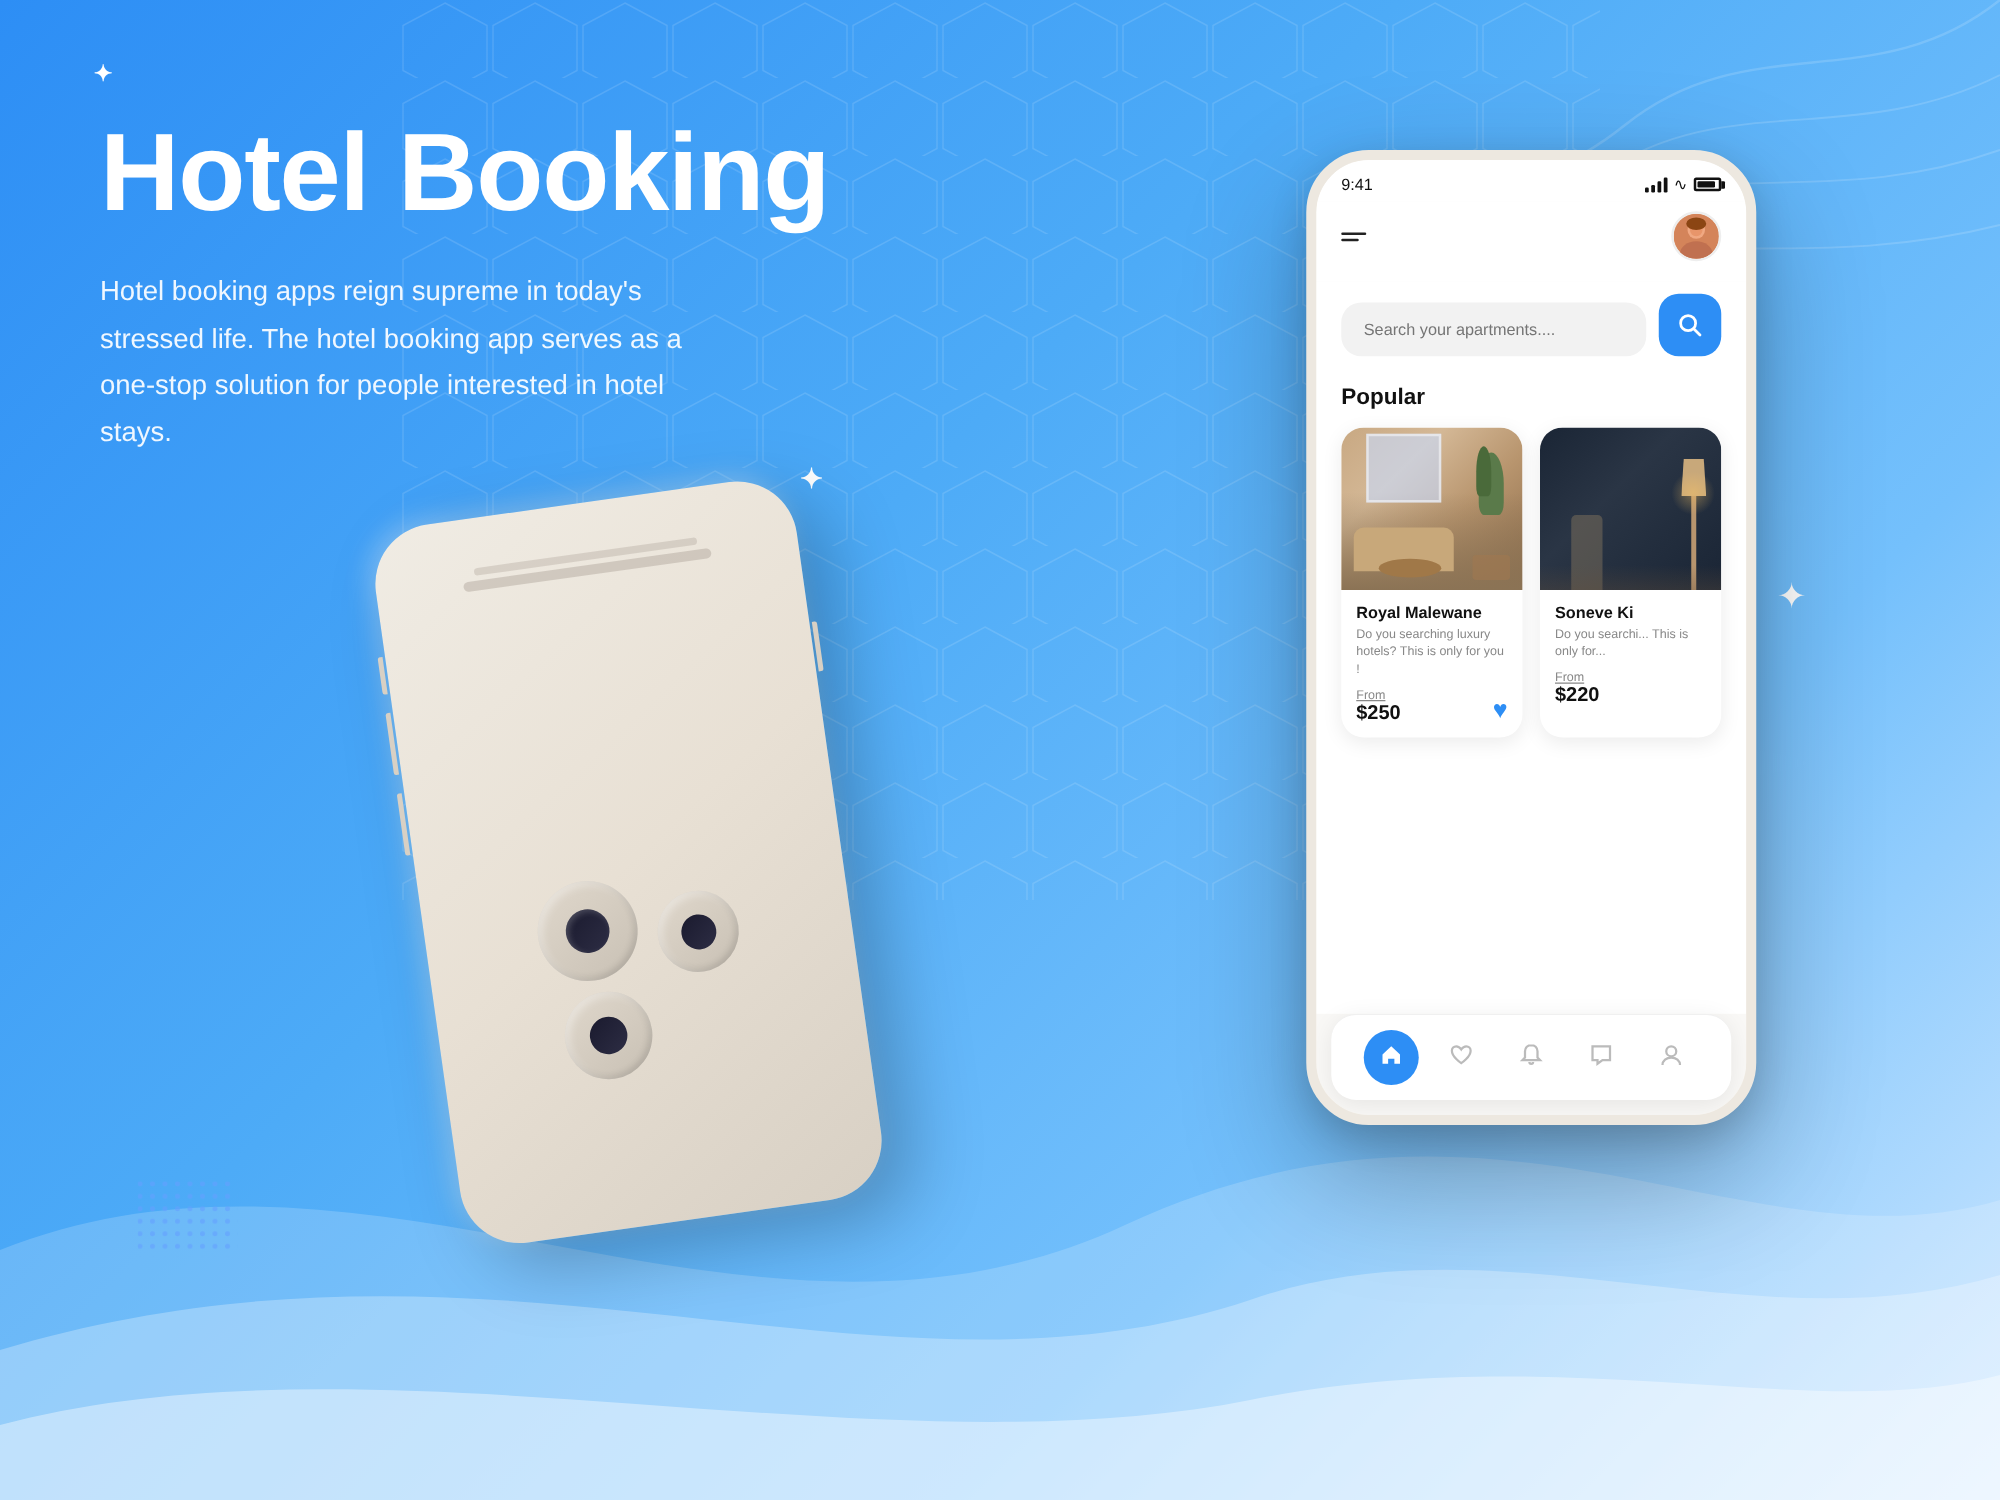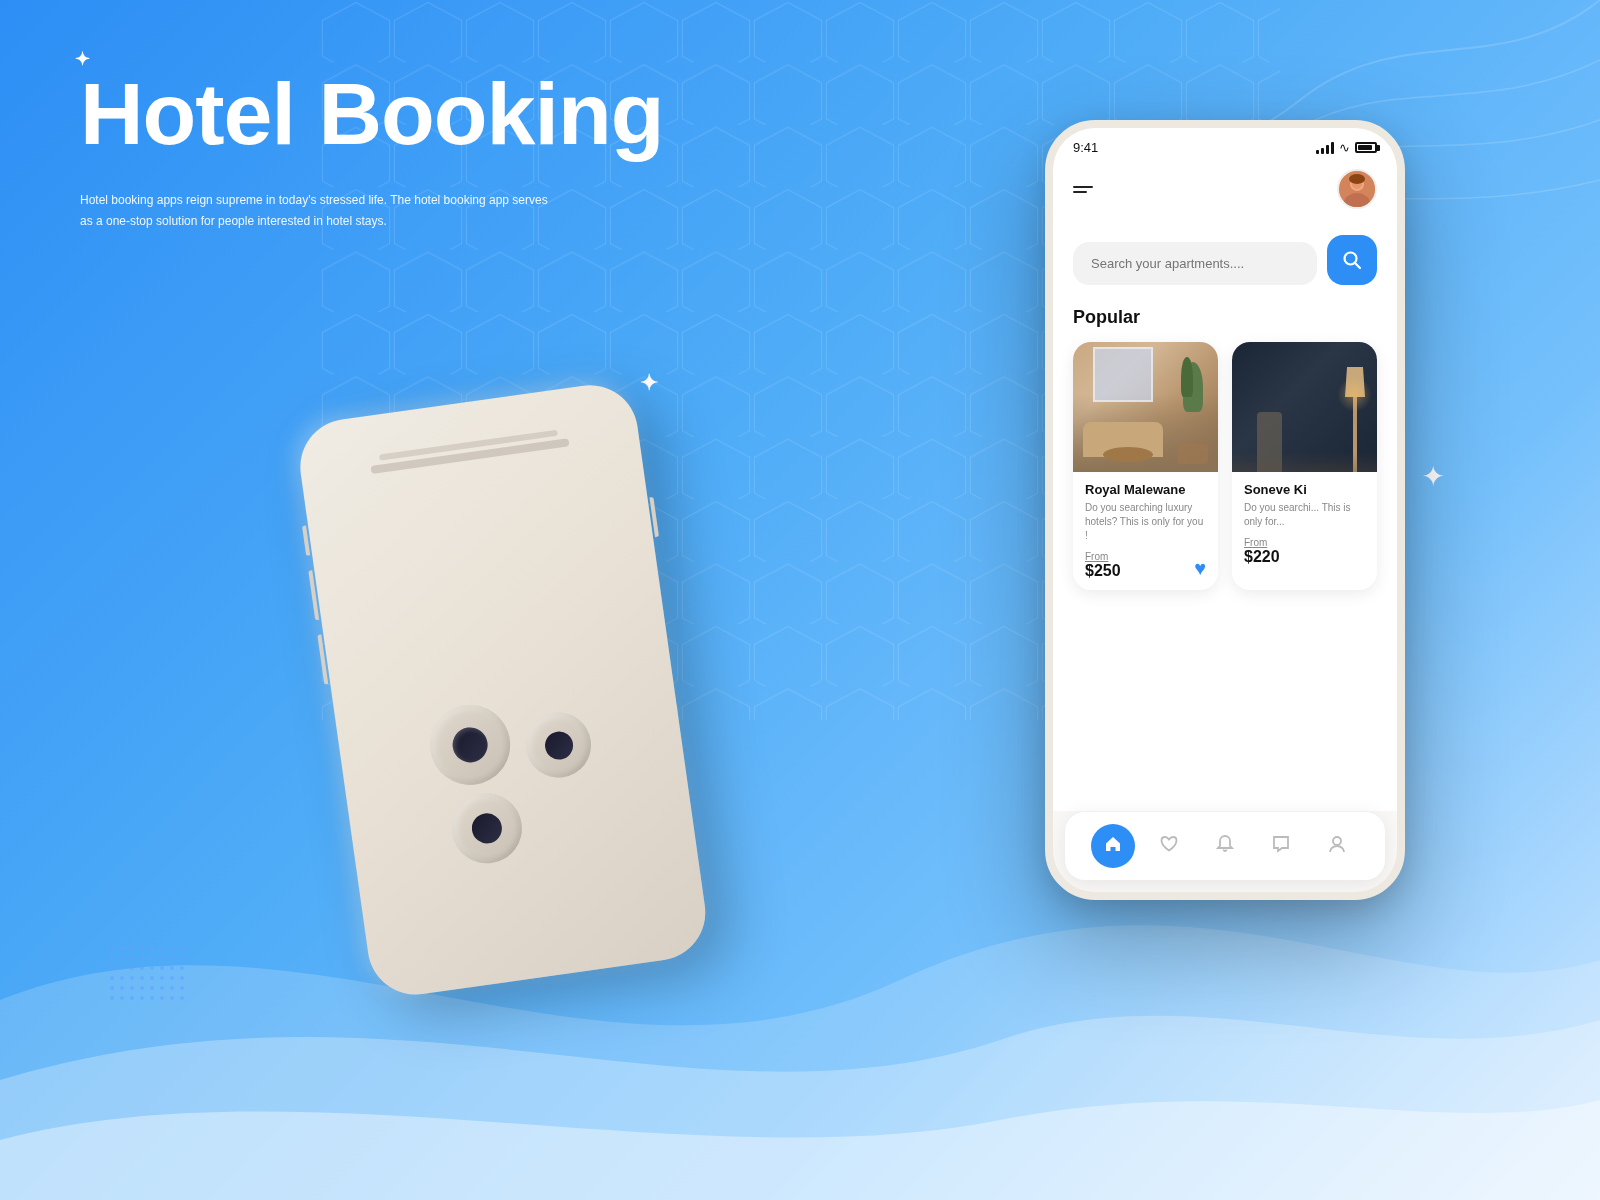--- a/index.html
+++ b/index.html
@@ -18,35 +18,35 @@
       position: absolute;
       color: white;
       font-size: 18px;
       font-weight: bold;
     }
 
     
     .left-content {
       position: absolute;
       left: 80px;
-      top: 68px;
+      top: 92px;
       width: 600px;
     }
 
     .main-title {
       font-size: 88px;
       font-weight: 800;
       color: white;
       line-height: 1.05;
       letter-spacing: -1px;
       margin-bottom: 30px;
     }
 
     .subtitle {
-      font-size: 12px;
+      font-size: 22px;
       color: rgba(255,255,255,0.92);
       line-height: 1.7;
       max-width: 480px;
     }
 
     
     .dot-grid {
       position: absolute;
       bottom: 180px;
       left: 120px;

